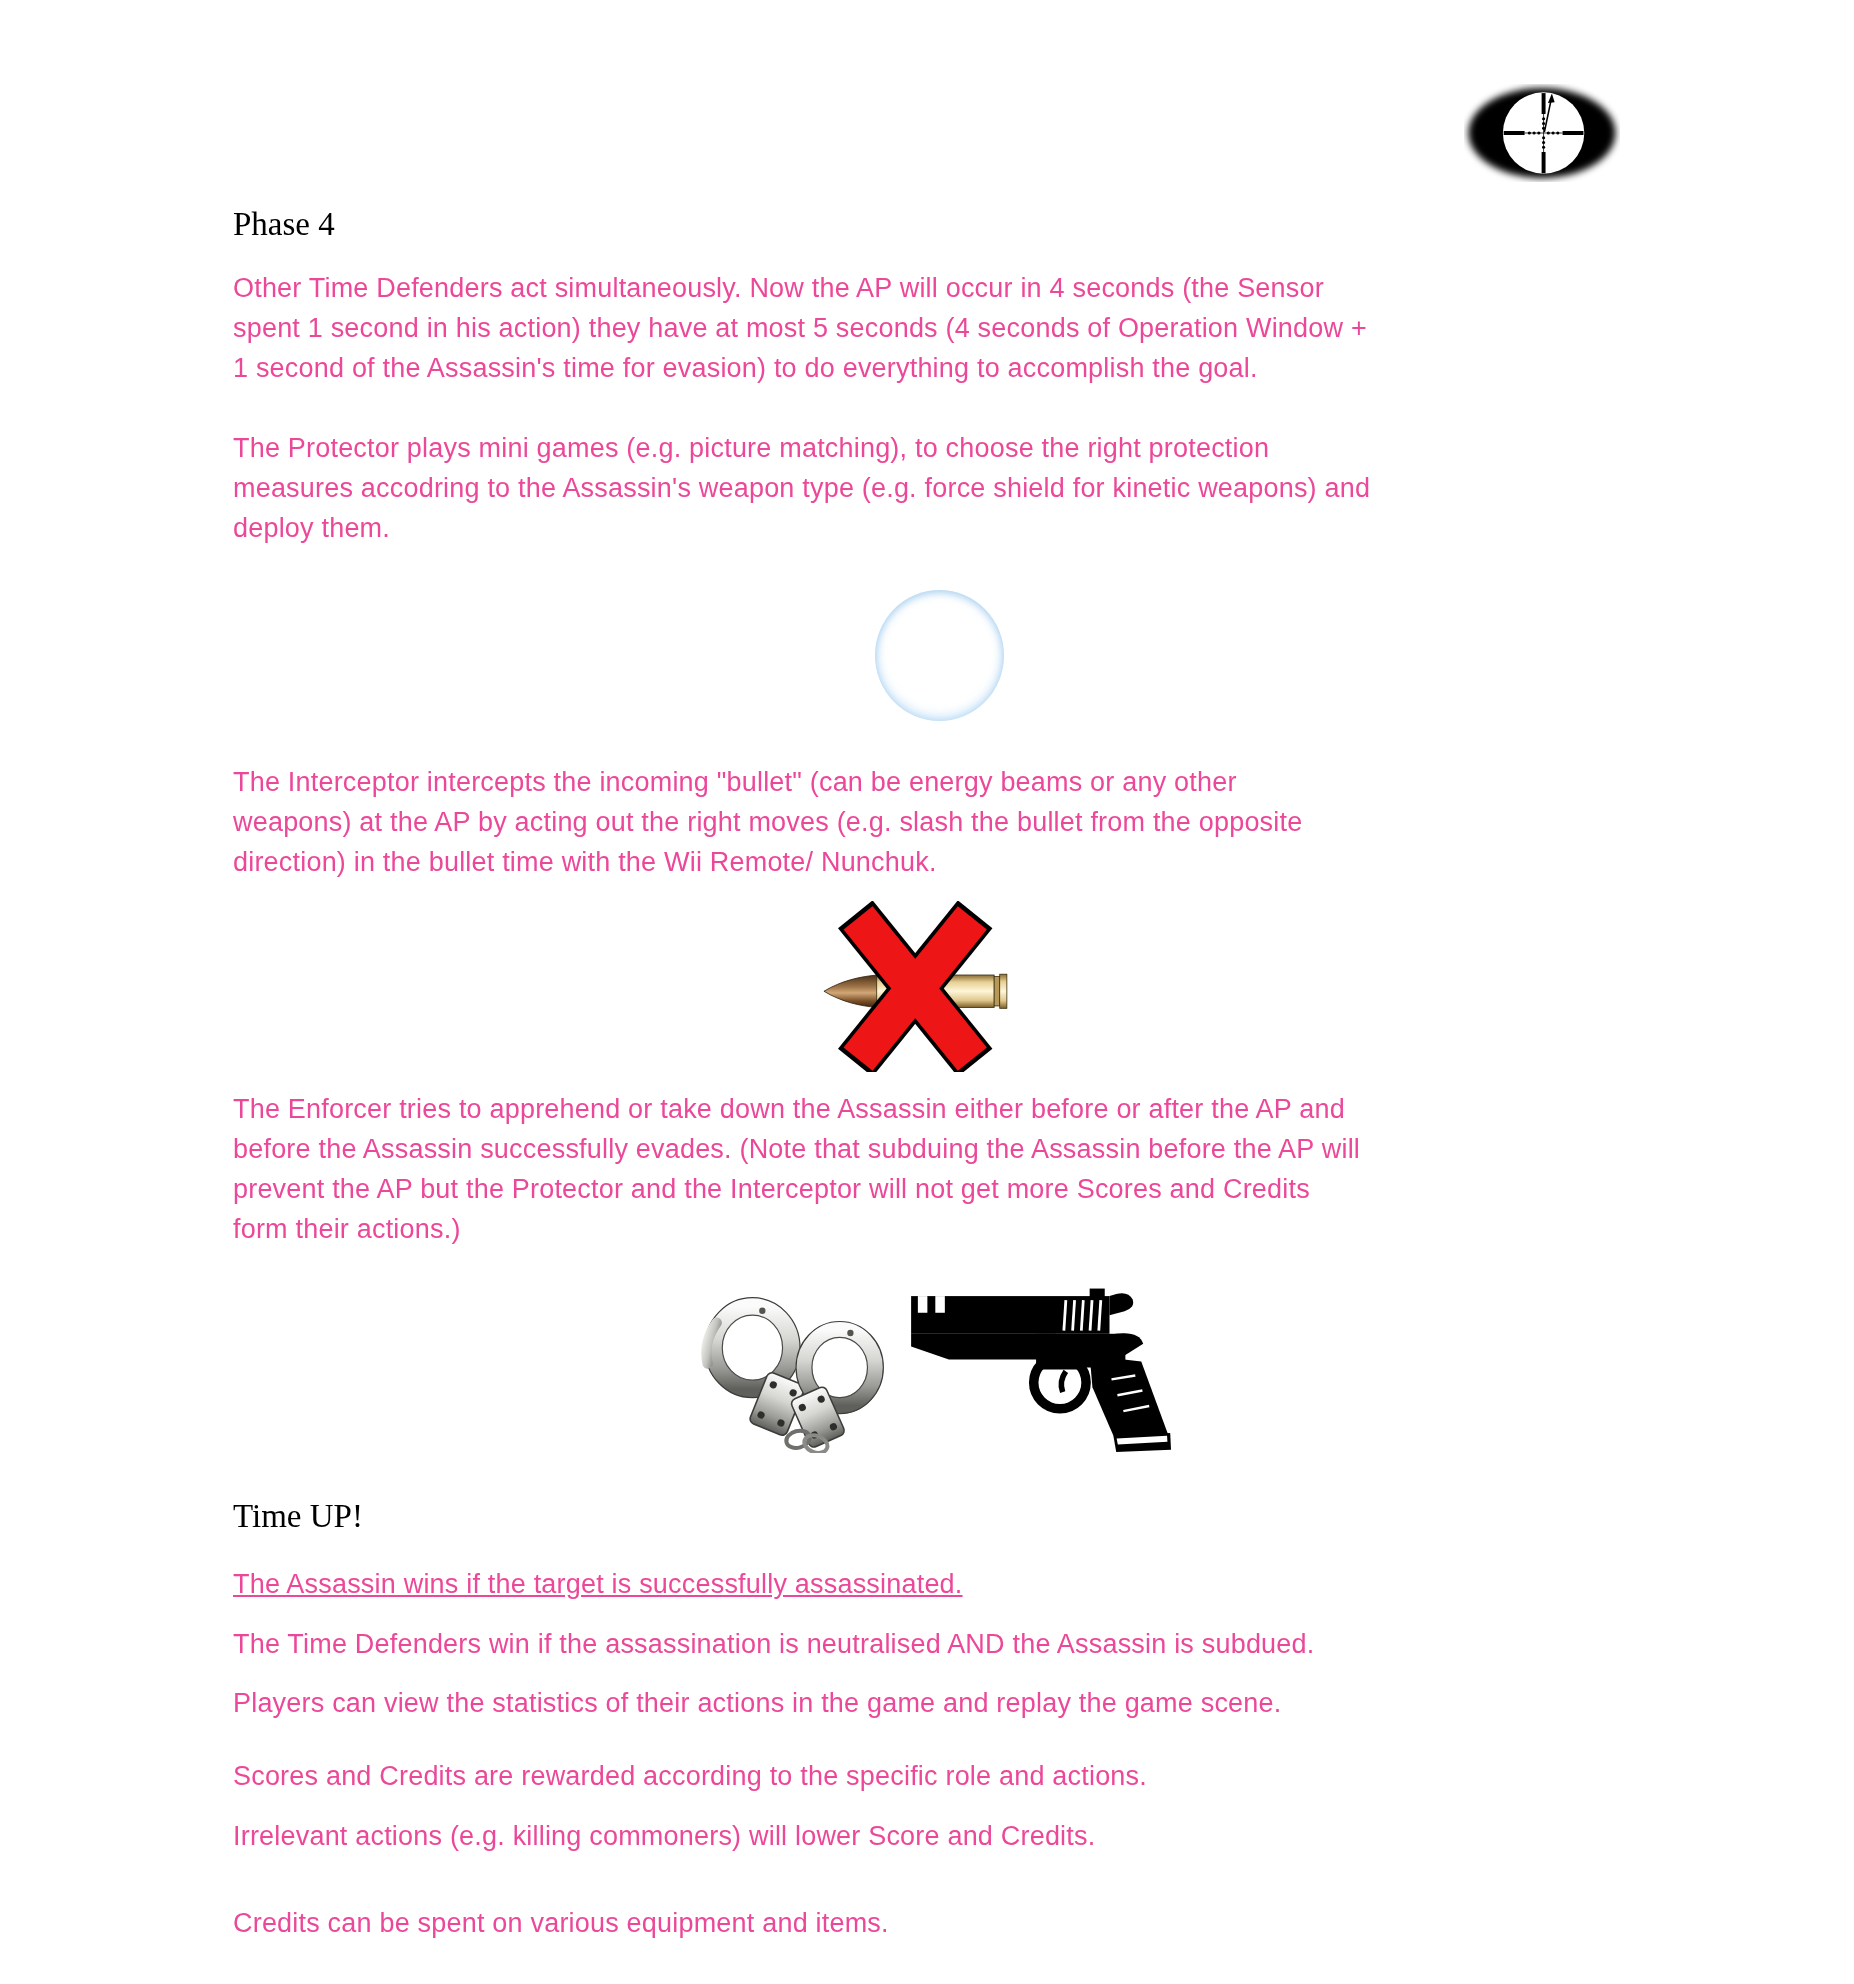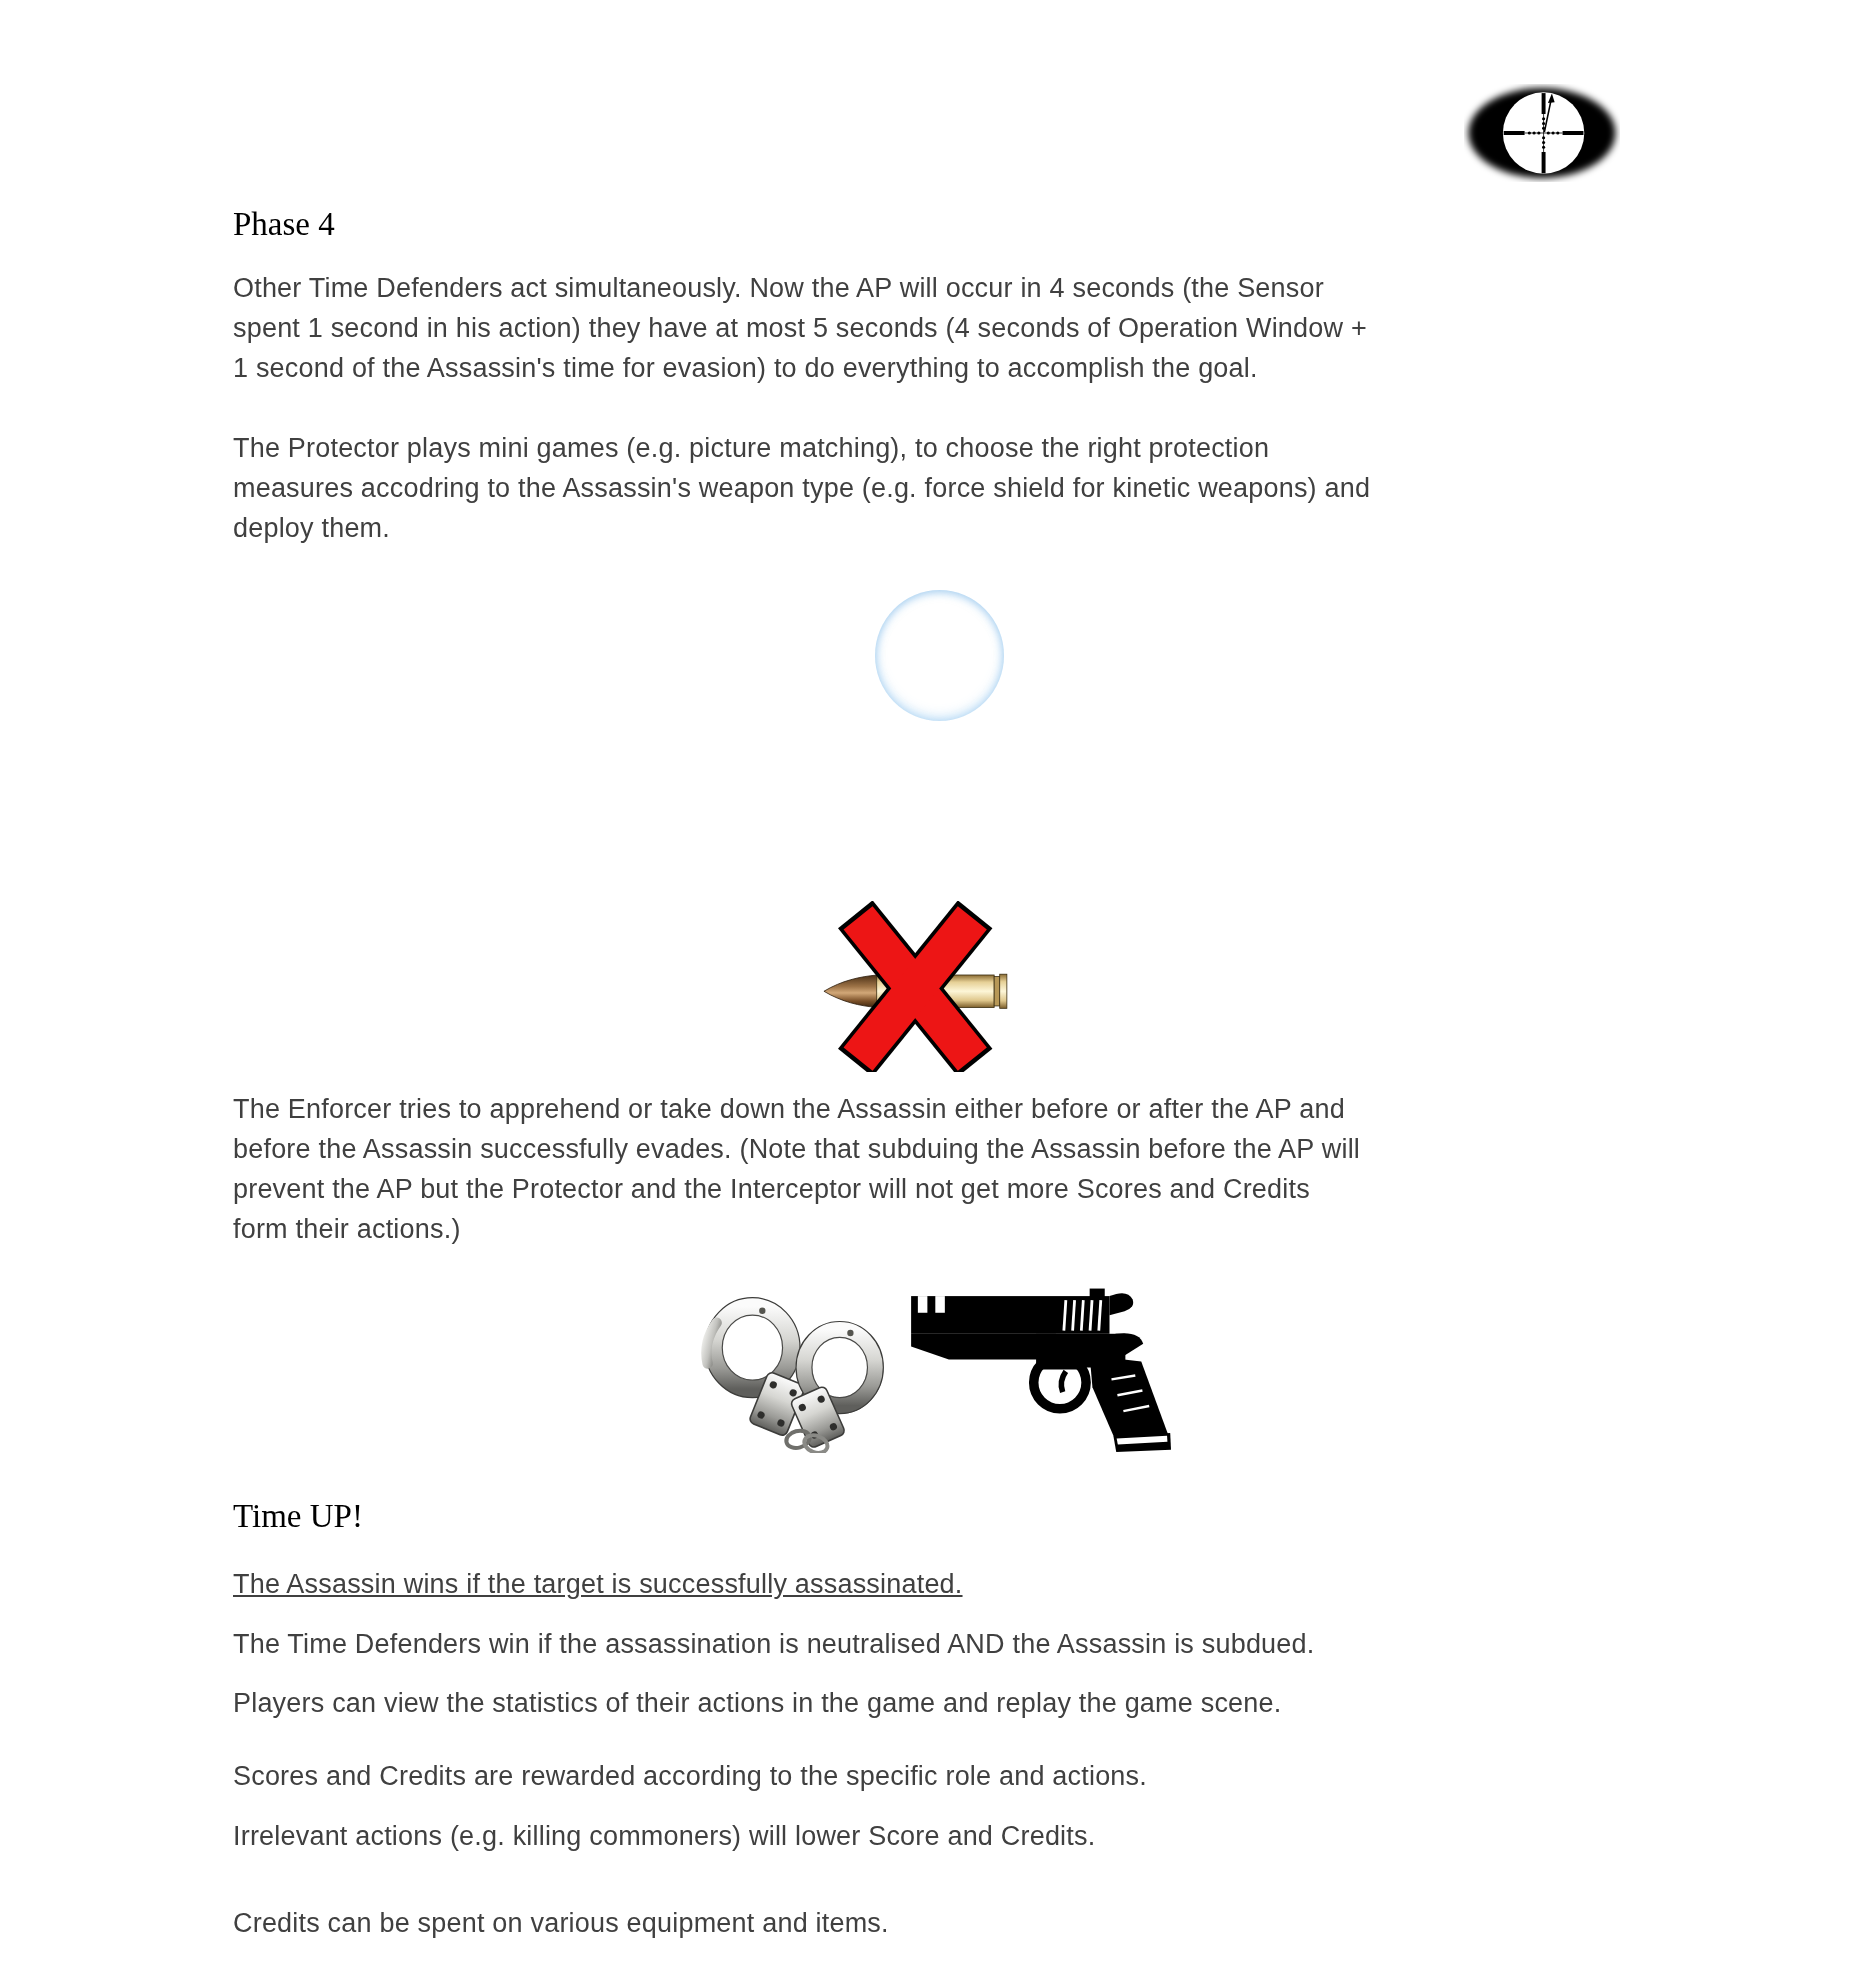--- a/index.html
+++ b/index.html
@@ -23,21 +23,21 @@
     font-family:Liberation Serif, serif;
   }
   .para{
     position:absolute;
     left:233px;
     width:1413px;
     font-size:27px;
     line-height:40px;
     letter-spacing:0.2px;
     white-space:pre-line;
-    color:#404040;
+    color:#ec4899;
   }
   .figure{position:absolute;}
   
   #bubble{
     left:875px; top:590px; width:129px; height:131px;
     border-radius:50%;
     background:
       radial-gradient(circle at 33% 26%, rgba(255,255,255,0.95) 0%, rgba(255,255,255,0.95) 9%, rgba(255,255,255,0) 22%),
       radial-gradient(ellipse 95% 70% at 50% 100%, #ffffff 38%, rgba(255,255,255,0) 78%),
       radial-gradient(circle at 50% 40%, #d9ecfb 30%, #aed6f5 68%, #85c0ee 92%, #9fceف0 100%),
@@ -94,20 +94,23 @@
 
   <div class="para" style="top:268px;">Other Time Defenders act simultaneously. Now the AP will occur in 4 seconds (the Sensor
 spent 1 second in his action) they have at most 5 seconds (4 seconds of Operation Window +
 1 second of the Assassin's time for evasion) to do everything to accomplish the goal.</div>
   <div class="para" style="top:428px;">The Protector plays mini games (e.g. picture matching), to choose the right protection
 measures accodring to the Assassin's weapon type (e.g. force shield for kinetic weapons) and
 deploy them.</div>
 
   <div id="bubble" class="figure"></div>
 
+  <div class="para" style="top:762px;">The Interceptor intercepts the incoming "bullet" (can be energy beams or any other
+weapons) at the AP by acting out the right moves (e.g. slash the bullet from the opposite
+direction) in the bullet time with the Wii Remote/ Nunchuk.</div>
 
   <div class="figure" style="left:818px;top:901px;width:246px;height:171px;">
     <svg width="246" height="171" viewBox="0 0 620 430">
       <defs>
         <linearGradient id="brass" x1="0" y1="0" x2="0" y2="1">
           <stop offset="0" stop-color="#8a6b33"></stop>
           <stop offset="0.22" stop-color="#e6d096"></stop>
           <stop offset="0.5" stop-color="#fdf6d8"></stop>
           <stop offset="0.78" stop-color="#dfc78c"></stop>
           <stop offset="1" stop-color="#7c5e2a"></stop>

